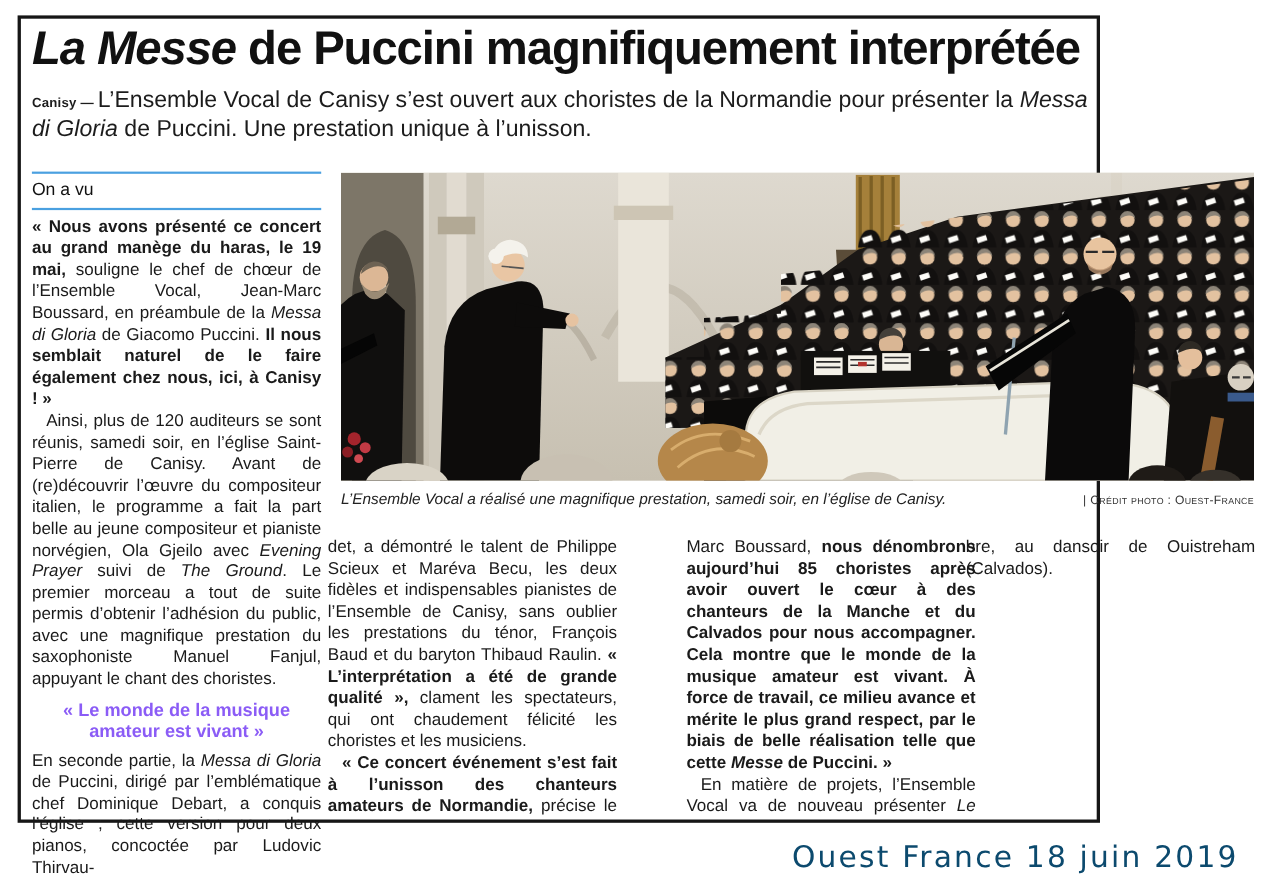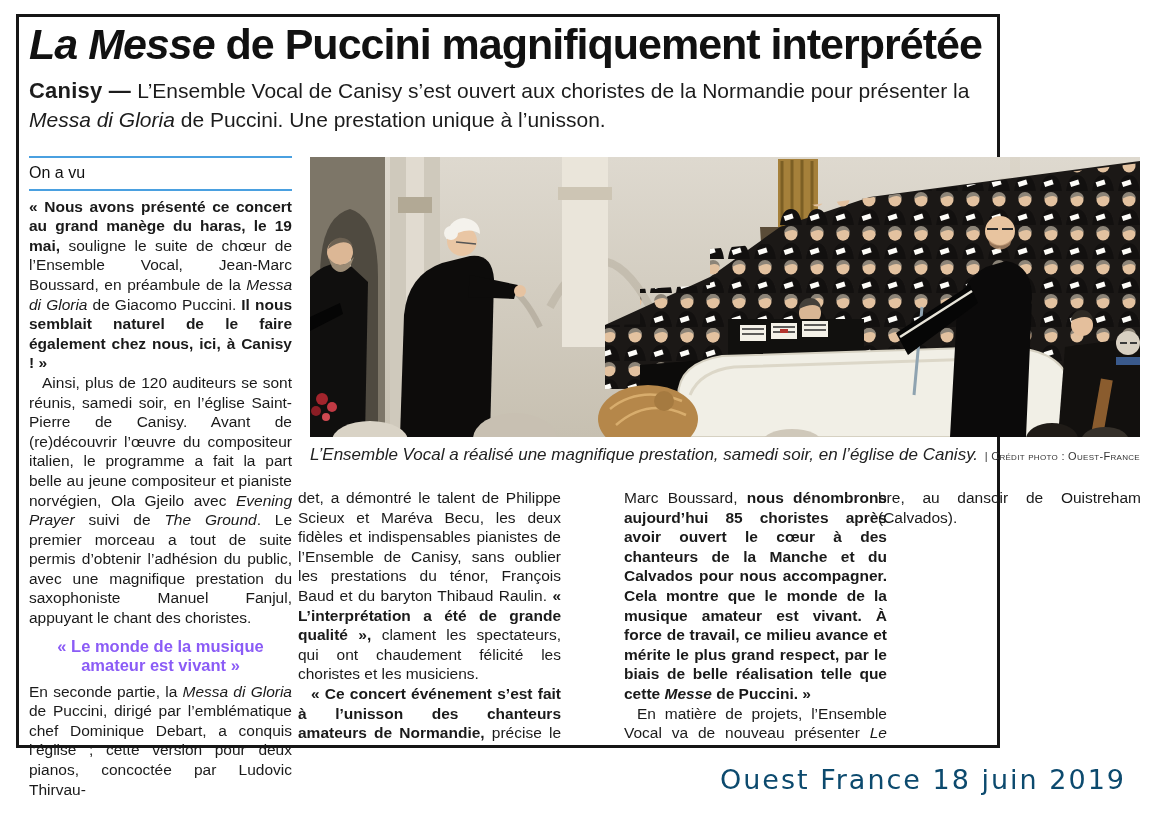--- a/index.html
+++ b/index.html
@@ -14,21 +14,21 @@
   
   .headline{
     position:absolute;left:10px;top:4px;width:1110px;margin:0;
     font-size:43px;font-weight:bold;letter-spacing:-1px;line-height:1.08;
     white-space:nowrap;color:#111;
   }
   .standfirst{
     position:absolute;left:10px;top:60px;width:975px;margin:0;
     font-size:21px;line-height:1.3;color:#1c1c1c;
   }
-  .standfirst .run-b{font-size:22px;letter-spacing:.2px;}
+  .standfirst .run-b{font-size:12px;letter-spacing:.2px;}
   
   .leftcol{
     position:absolute;left:10px;top:139px;width:263px;
     font-size:15.5px;line-height:19.6px;text-align:justify;hyphens:none;
   }
   .kicker{
     font-size:16px;color:#111;padding:5px 0 6px 0;margin-bottom:6px;
     border-top:2px solid var(--accent);border-bottom:2px solid var(--accent);
   }
   .leftcol p, .col p{margin:0;}
@@ -42,21 +42,21 @@
   .run-bi{font-weight:bold;font-style:italic;}
   
   .photo{
     position:absolute;left:291px;top:140px;width:830px;height:280px;margin:0;
     background:#d8d3c8;overflow:hidden;
   }
   .captionrow{
     position:absolute;left:291px;top:428px;width:830px;
     display:flex;justify-content:space-between;align-items:baseline;
   }
-  .caption{font-style:italic;font-size:17px;color:#222;}
+  .caption{font-style:italic;font-size:14px;color:#222;}
   .credit{font-variant:small-caps;font-size:11px;color:#333;letter-spacing:.3px;}
   
   .col{
     position:absolute;top:471px;width:263px;height:256px;
     font-size:15.5px;line-height:19.6px;text-align:justify;hyphens:none;overflow:hidden;
   }
   .col1{left:279px;}
   .col2{left:605px;}
   .col3{left:859px;}
   
@@ -71,21 +71,21 @@
 <body>
 
 <div class="frame">
 
   <h1 class="headline"><span class="run-i">La Messe</span><span> de Puccini magnifiquement interprétée</span></h1>
 
   <p class="standfirst"><span class="run-b">Canisy — </span><span>L’Ensemble Vocal de Canisy s’est ouvert aux choristes de la Normandie pour présenter la </span><span class="run-i">Messa di Gloria</span><span> de Puccini. Une prestation unique à l’unisson.</span></p>
 
   <div class="leftcol">
     <div class="kicker">On a vu</div>
-    <p><span class="run-b">« Nous avons présenté ce concert au grand manège du haras, le 19 mai, </span><span>souligne le suite de chœur de l’Ensemble Vocal, Jean-Marc Boussard, en préambule de la </span><span class="run-i">Messa di Gloria</span><span> de Giacomo Puccini. </span><span class="run-b">Il nous semblait naturel de le faire également chez nous, ici, à Canisy ! »</span></p>
+    <p><span class="run-b">« Nous avons présenté ce concert au grand manège du haras, le 19 mai, </span><span>souligne le chef de chœur de l’Ensemble Vocal, Jean-Marc Boussard, en préambule de la </span><span class="run-i">Messa di Gloria</span><span> de Giacomo Puccini. </span><span class="run-b">Il nous semblait naturel de le faire également chez nous, ici, à Canisy ! »</span></p>
     <p class="ind"><span>Ainsi, plus de 120 auditeurs se sont réunis, samedi soir, en l’église Saint-Pierre de Canisy. Avant de (re)découvrir l’œuvre du compositeur italien, le programme a fait la part belle au jeune compositeur et pianiste norvégien, Ola Gjeilo avec </span><span class="run-i">Evening Prayer</span><span> suivi de </span><span class="run-i">The Ground</span><span>. Le premier morceau a tout de suite permis d’obtenir l’adhésion du public, avec une magnifique prestation du saxophoniste Manuel Fanjul, appuyant le chant des choristes.</span></p>
     <h2 class="crosshead">« Le monde de la musique amateur est vivant »</h2>
     <p><span>En seconde partie, la </span><span class="run-i">Messa di Gloria</span><span> de Puccini, dirigé par l’emblématique chef Dominique Debart, a conquis l’église ; cette version pour deux pianos, concoctée par Ludovic Thirvau-</span></p>
   </div>
 
   <figure class="photo">
     <svg viewBox="0 0 830 280" width="830" height="280" aria-hidden="true">
       <defs>
         <linearGradient id="wallg" x1="0" y1="0" x2="0" y2="1">
           <stop offset="0" stop-color="#ded9cf"></stop>

